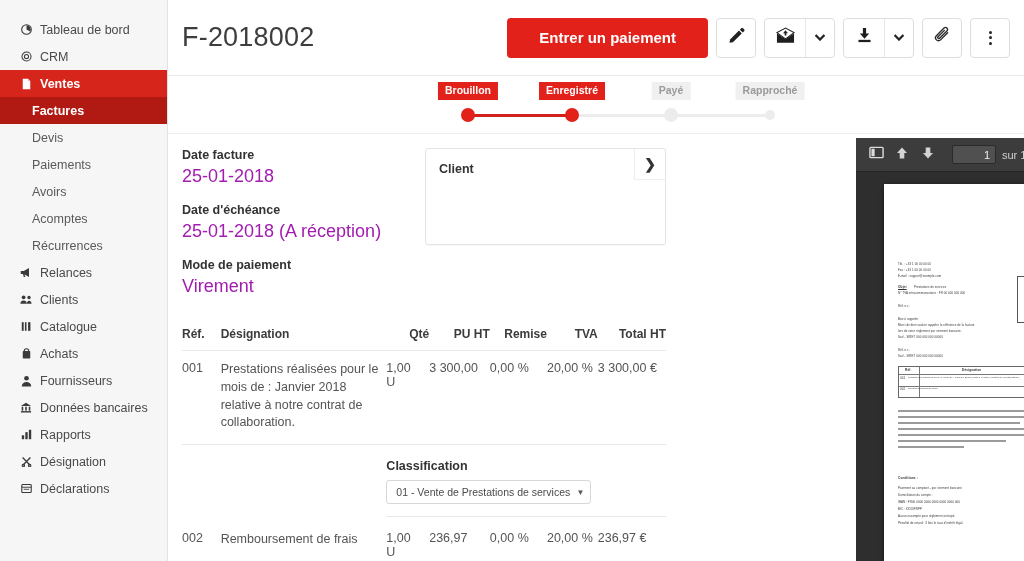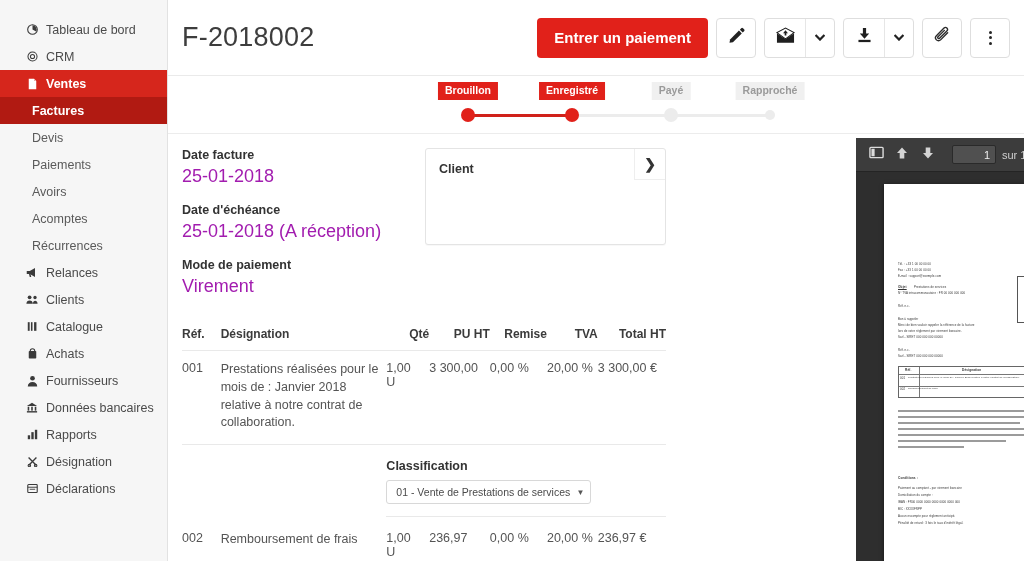--- a/index.html
+++ b/index.html
@@ -17,21 +17,21 @@
   .sidebar {
     width: 168px; min-width: 168px; height: 561px;
     background: #f6f6f6;
     border-right: 1px solid #e2e2e2;
     padding-top: 16px;
     overflow: hidden;
   }
   .nav-item {
     display: flex; align-items: center;
     height: 27px;
-    padding-left: 24px;
+    padding-left: 18px;
     font-size: 12.5px;
     color: #4a4a4a;
     cursor: pointer;
     white-space: nowrap;
   }
   .nav-item .ico {
     width: 16px; min-width: 16px; height: 14px;
     display: inline-flex; align-items: center; justify-content: center;
     margin-right: 6px; font-size: 11.5px; color: #3a3a3a;
     line-height: 1;
@@ -75,21 +75,21 @@
   }
   .topbar-actions {
     margin-left: auto;
     display: flex; align-items: center; gap: 8px;
   }
   .btn-primary {
     background: #e1211a;
     color: #fff;
     border: none; border-radius: 4px;
     height: 40px;
-    padding: 0 17px;
+    padding: 0 32px;
     font-size: 15px;
     font-weight: bold;
     cursor: pointer;
     font-family: inherit;
     white-space: nowrap;
   }
   .icon-btn {
     height: 40px; min-width: 40px;
     border: 1px solid #dedede;
     border-radius: 4px;

